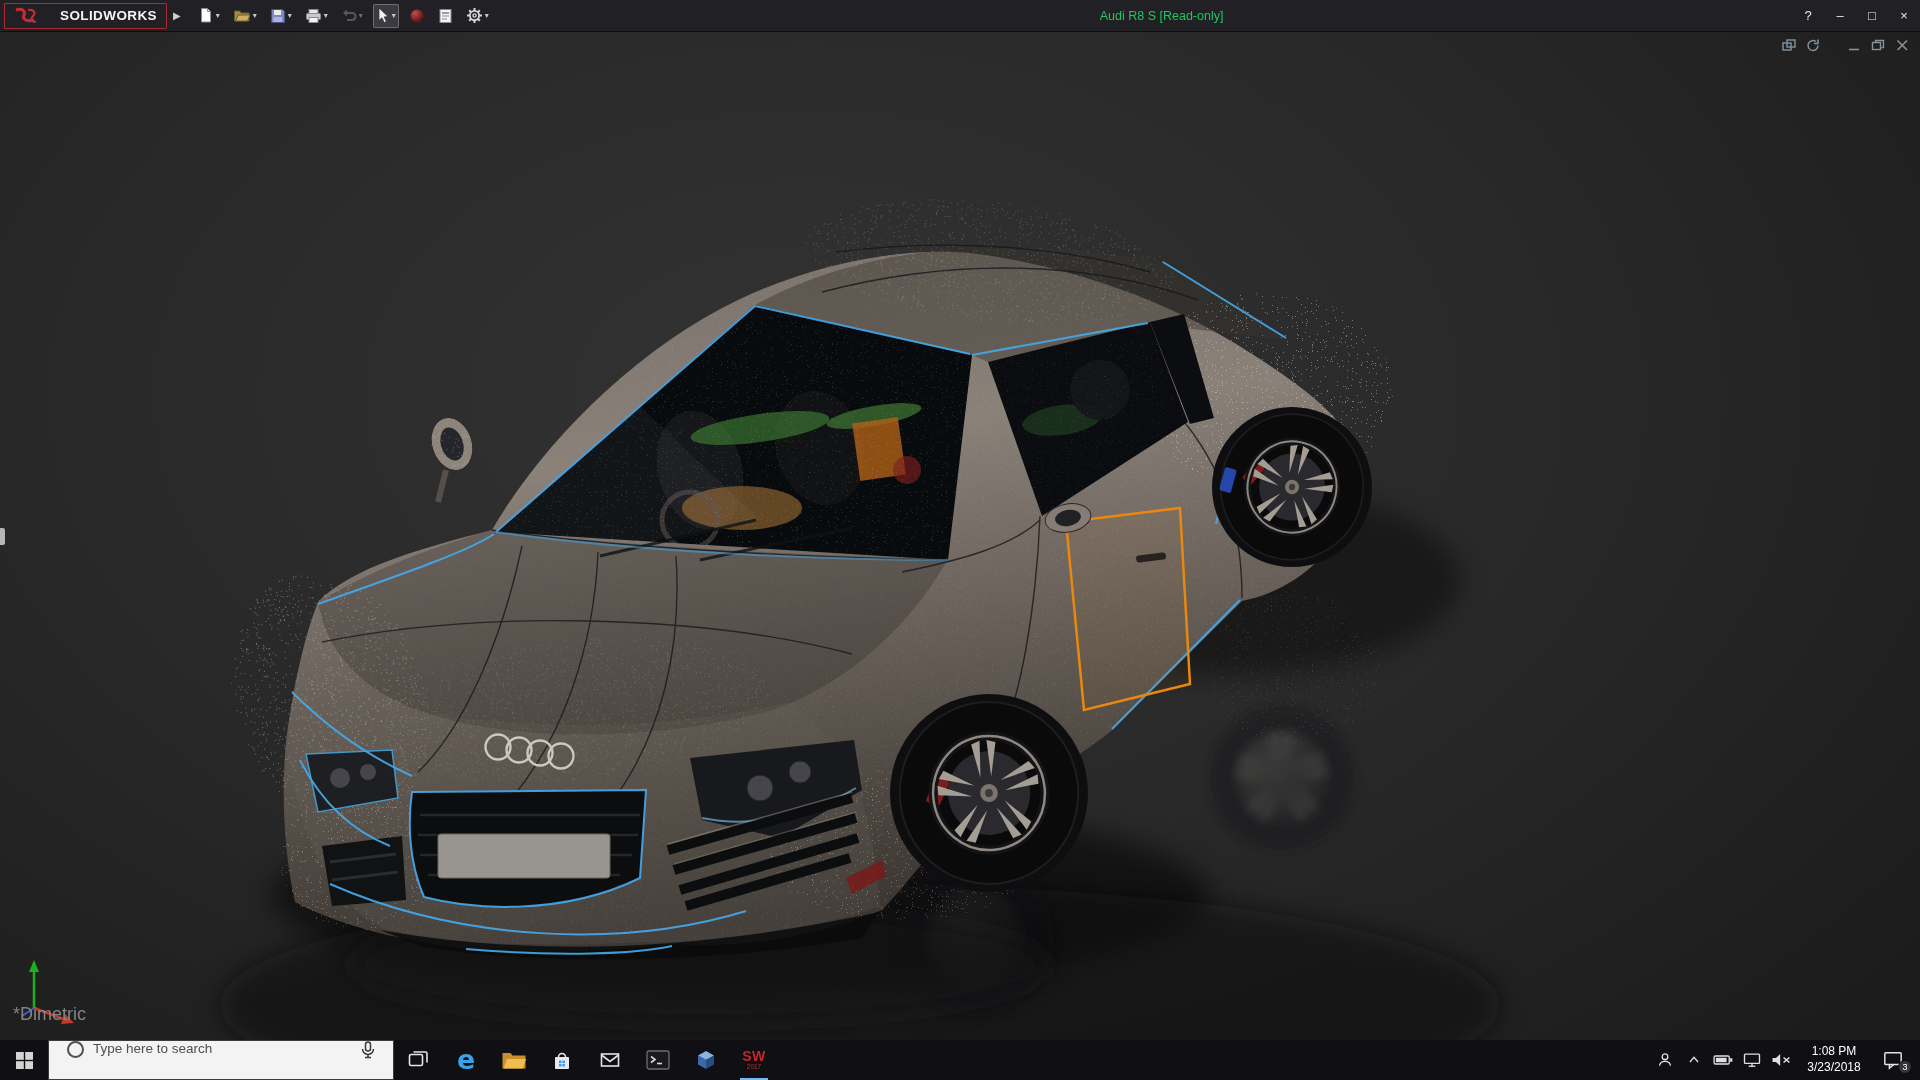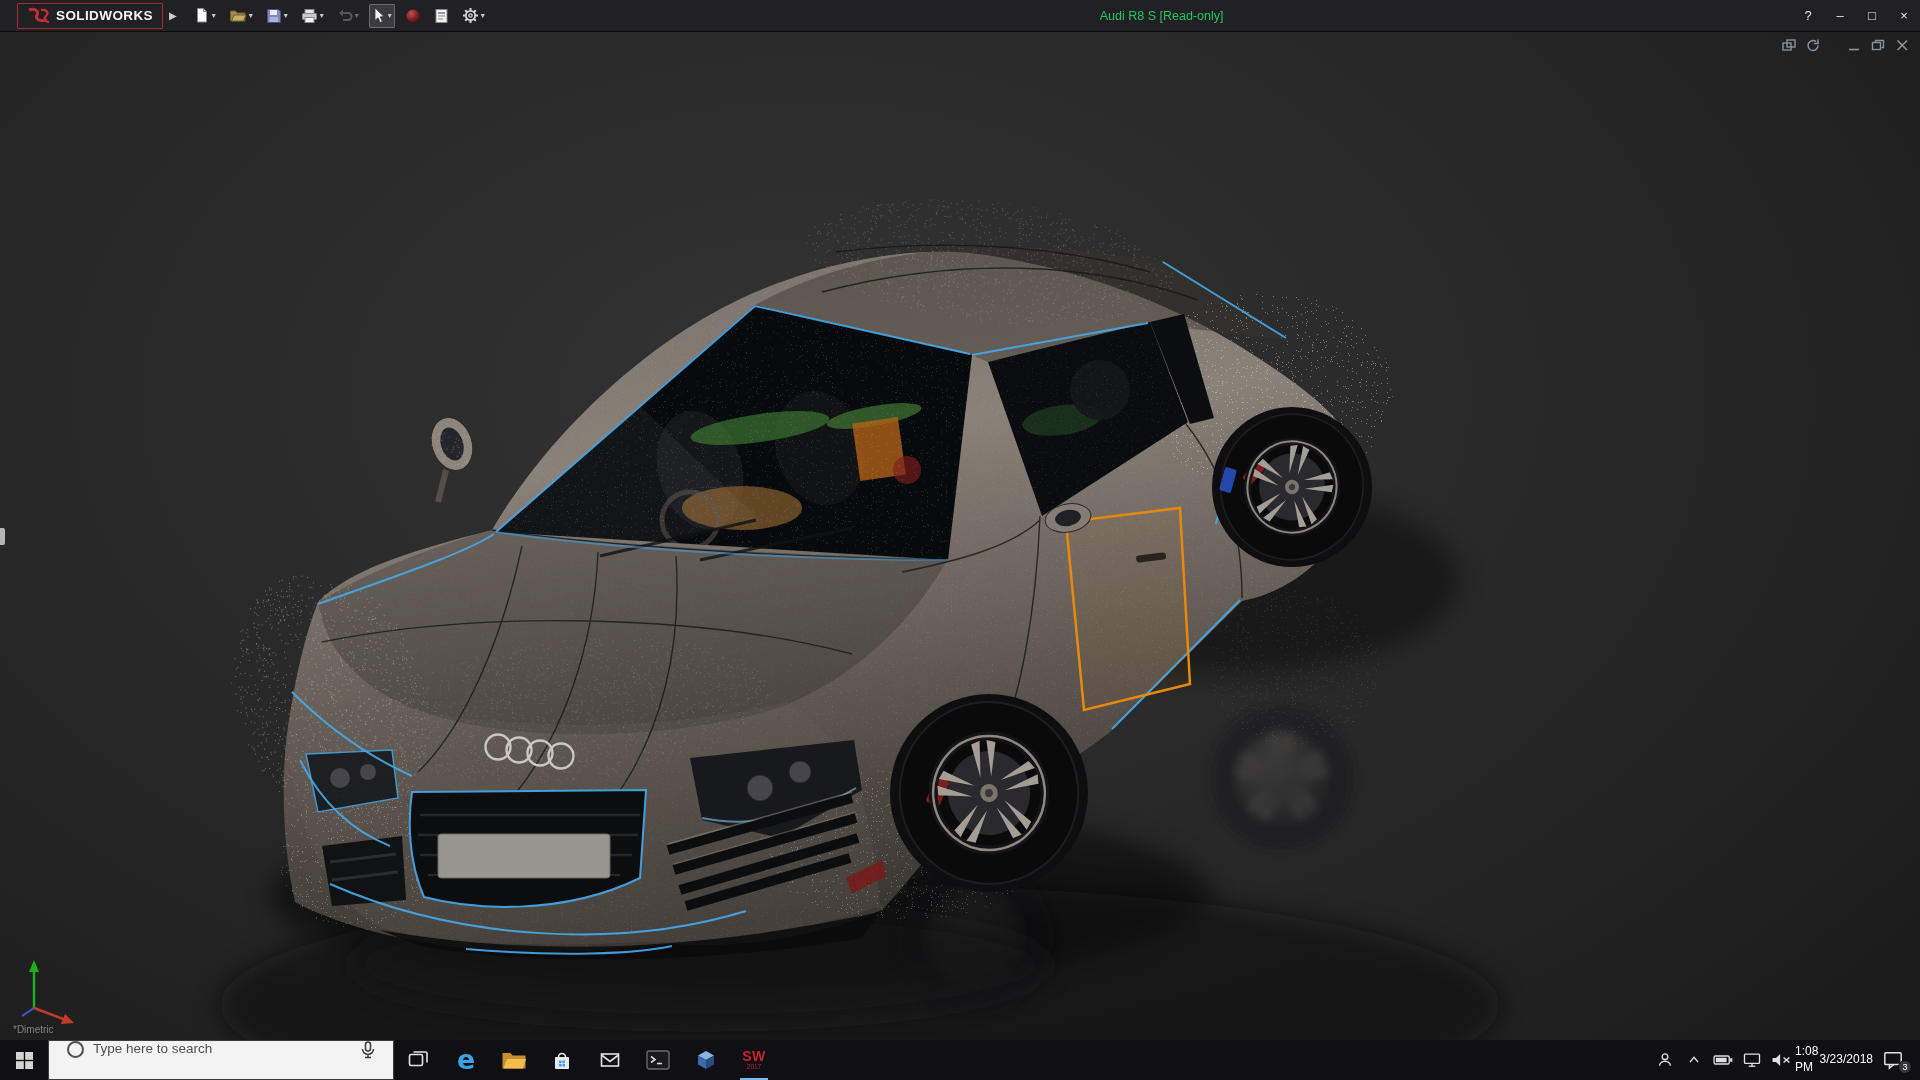--- a/index.html
+++ b/index.html
@@ -3,21 +3,21 @@
 <meta charset="utf-8">
 <style>
   *{margin:0;padding:0;box-sizing:border-box}
   html,body{width:1920px;height:1080px;overflow:hidden;background:#000;
     font-family:"Liberation Sans",sans-serif;-webkit-font-smoothing:antialiased}
   .screen{width:1920px;height:1080px;display:flex;flex-direction:column}
 
   
   .titlebar{height:32px;background:#212125;border-bottom:1px solid #0c0c0e;
     display:flex;align-items:center;position:relative;color:#e8e8e8;flex:0 0 32px}
-  .brand{display:flex;align-items:center;gap:5px;height:26px;margin-left:17px;
+  .brand{display:flex;align-items:center;gap:22px;height:26px;margin-left:4px;
     padding:0 9px;border:1px solid rgba(198,44,50,.85);border-radius:1px}
   .brand-text{font-size:13.5px;font-weight:bold;letter-spacing:.4px;color:#f4f4f4}
   .flyout{font-size:10px;color:#cfcfcf;margin:0 10px 0 6px;cursor:pointer}
   .toolbar{display:flex;align-items:center;gap:7px;margin-left:4px}
   .tbtn{height:24px;display:flex;align-items:center;padding:0 3px;border-radius:2px;cursor:pointer}
   .tbtn.active{background:#3a3a41;box-shadow:inset 0 0 0 1px #6c6c76}
   .tbtn .drop{font-size:8px;color:#c9c9c9;margin-left:2px}
   .tbtn.disabled{opacity:.45}
   .window-title{position:absolute;left:60.5%;top:50%;transform:translate(-50%,-50%);
     font-size:12.5px;color:#22c55e;white-space:nowrap}
@@ -25,21 +25,21 @@
   .winctl span{width:32px;display:flex;align-items:center;justify-content:center;
     font-size:13px;color:#e8e8e8;cursor:pointer}
 
   
   .viewport{flex:1 1 auto;position:relative;overflow:hidden;
     background:radial-gradient(1400px 900px at 42% 36%,#333333 0%,#282828 55%,#1c1c1c 100%)}
   .scene{position:absolute;inset:0;width:100%;height:100%}
   .doc-controls{position:absolute;top:7px;right:10px;display:flex;gap:9px;opacity:.8}
   .doc-controls .dgap{width:8px}
   .doc-controls svg{cursor:pointer}
-  .view-label{position:absolute;left:13px;bottom:5px;font-size:10px;color:#8f8f8f;opacity:.9}
+  .view-label{position:absolute;left:13px;bottom:15px;font-size:18px;color:#8f8f8f;opacity:.9}
   .splitter-tick{position:absolute;left:0;top:49.2%;width:5px;height:17px;background:#cfcfcf;
     opacity:.85;border-radius:0 2px 2px 0;cursor:pointer}
   .triad{position:absolute;left:14px;bottom:8px}
 
   
   .taskbar{height:40px;flex:0 0 40px;background:#101014;display:flex;align-items:stretch;
     color:#e8e8e8;position:relative;z-index:5}
   .tk-start{width:48px;display:flex;align-items:center;justify-content:center;cursor:pointer}
   .tk-search{width:346px;background:#f3f3f3;border:1px solid #3c3c3c;display:flex;
     align-items:flex-start;gap:9px;padding:0 18px;cursor:text}
@@ -47,21 +47,21 @@
   .tk-search input{flex:1;border:none;outline:none;background:transparent;font-size:13.5px;
     color:#333;font-family:"Liberation Sans",sans-serif}
   .tk-search input::placeholder{color:#4f4f4f;opacity:1}
   .tk-btn{width:48px;display:flex;align-items:center;justify-content:center;cursor:pointer;position:relative}
   .tk-btn.running::after{content:"";position:absolute;bottom:0;left:10px;right:10px;height:2.5px;background:#76b9ed}
   .sw-stack{display:flex;flex-direction:column;align-items:center;line-height:1}
   .sw-letters{color:#c4262c;font-weight:bold;font-size:14px;letter-spacing:.5px}
   .sw-year{color:#c4262c;font-size:6.5px;margin-top:1px}
   .tray{margin-left:auto;display:flex;align-items:center}
   .tray-btn{width:29px;height:40px;display:flex;align-items:center;justify-content:center;cursor:pointer;position:relative}
-  .clock{width:78px;display:flex;flex-direction:row;align-items:center;justify-content:center;
+  .clock{width:78px;display:flex;flex-direction:column;align-items:center;justify-content:center;
     font-size:12px;line-height:1.3;color:#fff;cursor:pointer}
   .badge{position:absolute;right:1px;bottom:6px;min-width:14px;height:14px;border-radius:7px;
     background:#33363c;border:1px solid #0b0b0d;color:#fff;font-size:9px;display:flex;
     align-items:center;justify-content:center;padding:0 2px}
   .show-desktop{width:7px;border-left:1px solid #3a3a3e;cursor:pointer}
 </style>
 </head>
 <body>
 
 <div class="screen">

